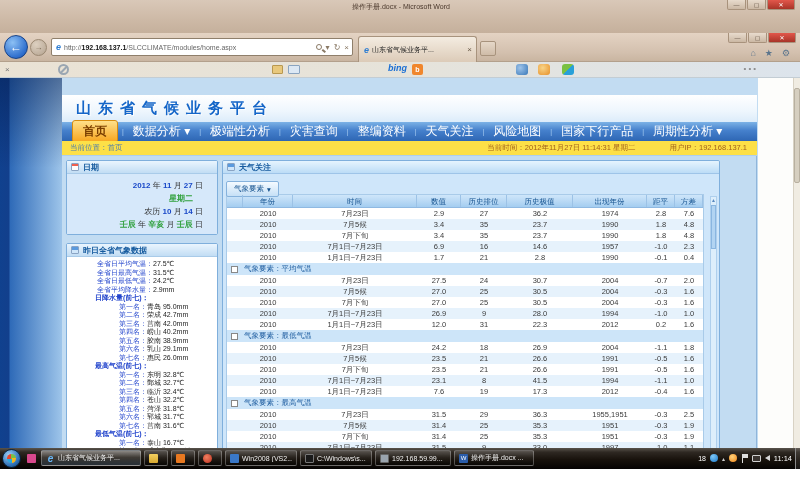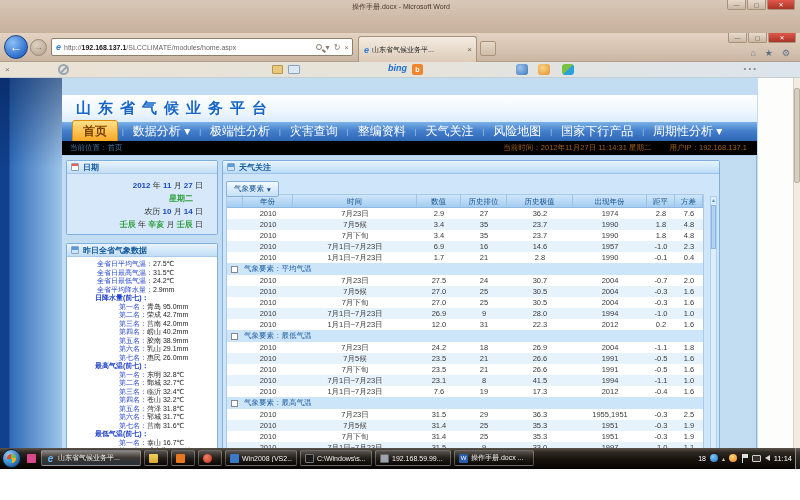--- a/index.html
+++ b/index.html
@@ -92,24 +92,24 @@
   #welcome-ribbon .usr { color:#ff7a00; font-weight:bold; }
 
   #nav-bar { position:absolute; left:0; top:27px; width:695px; height:19px;
     background:linear-gradient(180deg,#7cb2e6 0%,#4580cc 45%,#2e66b4 100%);
     display:flex; align-items:center; padding-left:10px; }
   .nav-item { color:#fff; font-size:12px; padding:0 9px; white-space:nowrap; }
   .nav-item.active { background:linear-gradient(180deg,#ffe08a,#f7a51e); border:1px solid #d88d10;
     border-radius:3px; color:#7a3e00; font-weight:bold; padding:2px 10px; margin-right:4px; }
   .nav-sep { color:#a8cdf2; font-size:7px; }
 
-  #status-row { position:absolute; left:0; top:46px; width:695px; height:15px; background:#000000;
+  #status-row { position:absolute; left:0; top:46px; width:695px; height:15px; background:#fde047;
     border-bottom:1px solid #aecfed; font-size:7.5px; line-height:14px; }
   #status-loc { position:absolute; left:8px; color:#4a7ab0; }
-  #status-right { position:absolute; right:10px; display:flex; gap:18px; color:#a3611a; }
+  #status-right { position:absolute; right:10px; display:flex; gap:34px; color:#a3611a; }
 
   #content { position:absolute; left:0; top:61px; width:695px; height:309px; }
 
   
   #sidebar { position:absolute; left:4px; top:4px; width:152px; height:305px; }
   .panel { background:#fff; border:1px solid #7fafdc; border-radius:2px; overflow:hidden; }
   .panel-head { height:13px; background:linear-gradient(180deg,#eaf5fe,#c2ddf4);
     border-bottom:1px solid #a9cbe9; display:flex; align-items:center; padding-left:4px; }
   .panel-ico { width:8px; height:8px; margin-right:4px; border-radius:1px;
     background:linear-gradient(180deg,#f06050 30%,#fdfdfd 30%); border:1px solid #8aa4c4; }

